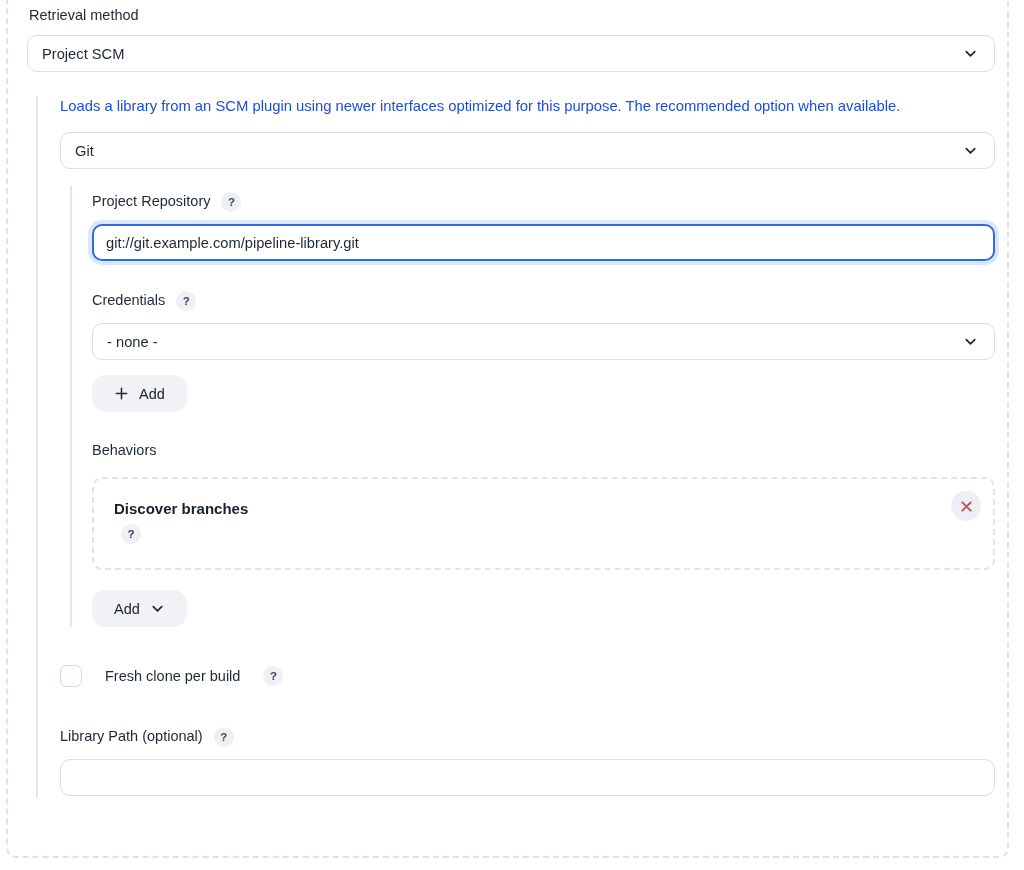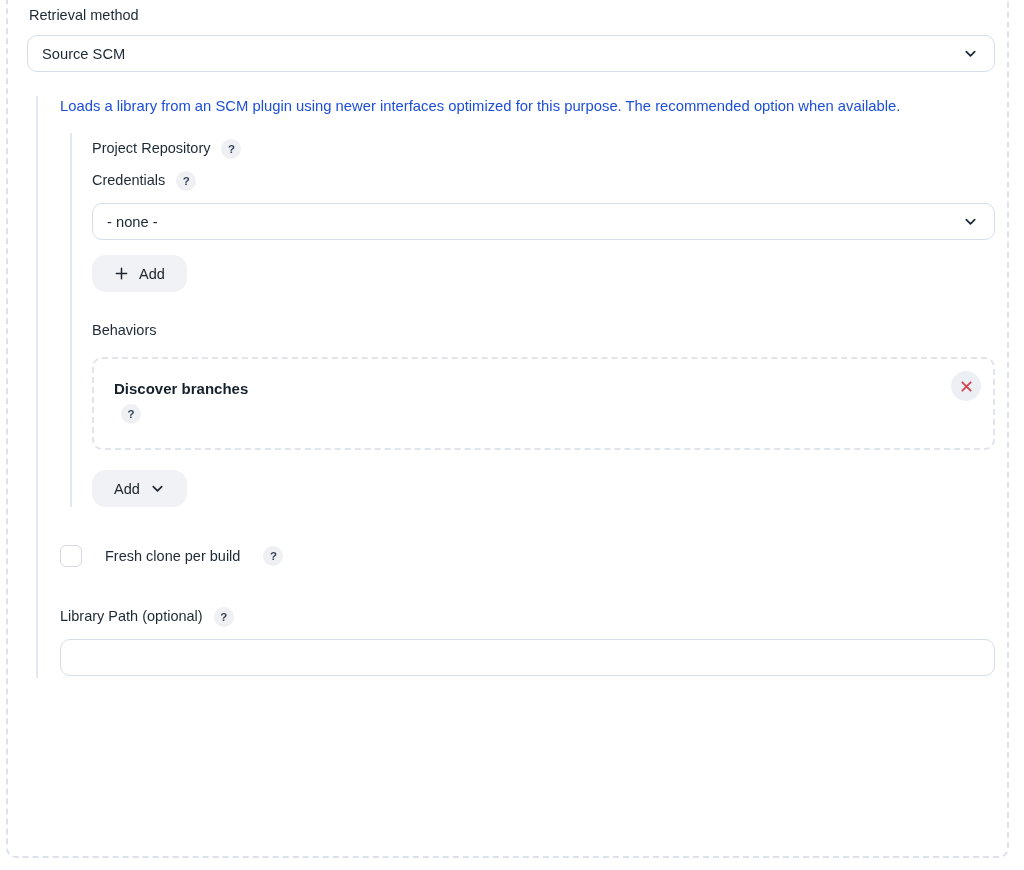--- a/index.html
+++ b/index.html
@@ -167,40 +167,49 @@
   .libpath-row { margin-top: 30px; margin-bottom: 12px; }
 </style>
 </head>
 <body>
 
 <div class="outer">
 
   <div class="field-label">Retrieval method</div>
 
   <div class="select">
-    <span>Source SCM</span>
+    <span>Project SCM</span>
     <span class="chevron">
       <svg viewBox="0 0 16 16">
           <path d="M3.5 6l4.5 4.5L12.5 6" fill="none" stroke="currentColor" stroke-width="1.8" stroke-linecap="round" stroke-linejoin="round"></path>
         </svg>
     </span>
   </div>
 
   <div class="section">
 
     <div class="help-text">Loads a library from an SCM plugin using newer interfaces optimized for this purpose. The recommended option when available.</div>
 
 
+    <div class="select">
+      <span>Git</span>
+      <span class="chevron">
+        <svg viewBox="0 0 16 16">
+            <path d="M3.5 6l4.5 4.5L12.5 6" fill="none" stroke="currentColor" stroke-width="1.8" stroke-linecap="round" stroke-linejoin="round"></path>
+          </svg>
+      </span>
+    </div>
 
     <div class="nested">
 
       <div class="label-row">
         <span class="field-label">Project Repository</span>
         <span class="help-pill">?</span>
       </div>
+      <input class="text-input focused mb-input" type="text" value="git://git.example.com/pipeline-library.git" style="">
 
       <div class="label-row">
         <span class="field-label">Credentials</span>
         <span class="help-pill">?</span>
       </div>
       <div class="select mb-select">
         <span>- none -</span>
         <span class="chevron">
           <svg viewBox="0 0 16 16">
               <path d="M3.5 6l4.5 4.5L12.5 6" fill="none" stroke="currentColor" stroke-width="1.8" stroke-linecap="round" stroke-linejoin="round"></path>

